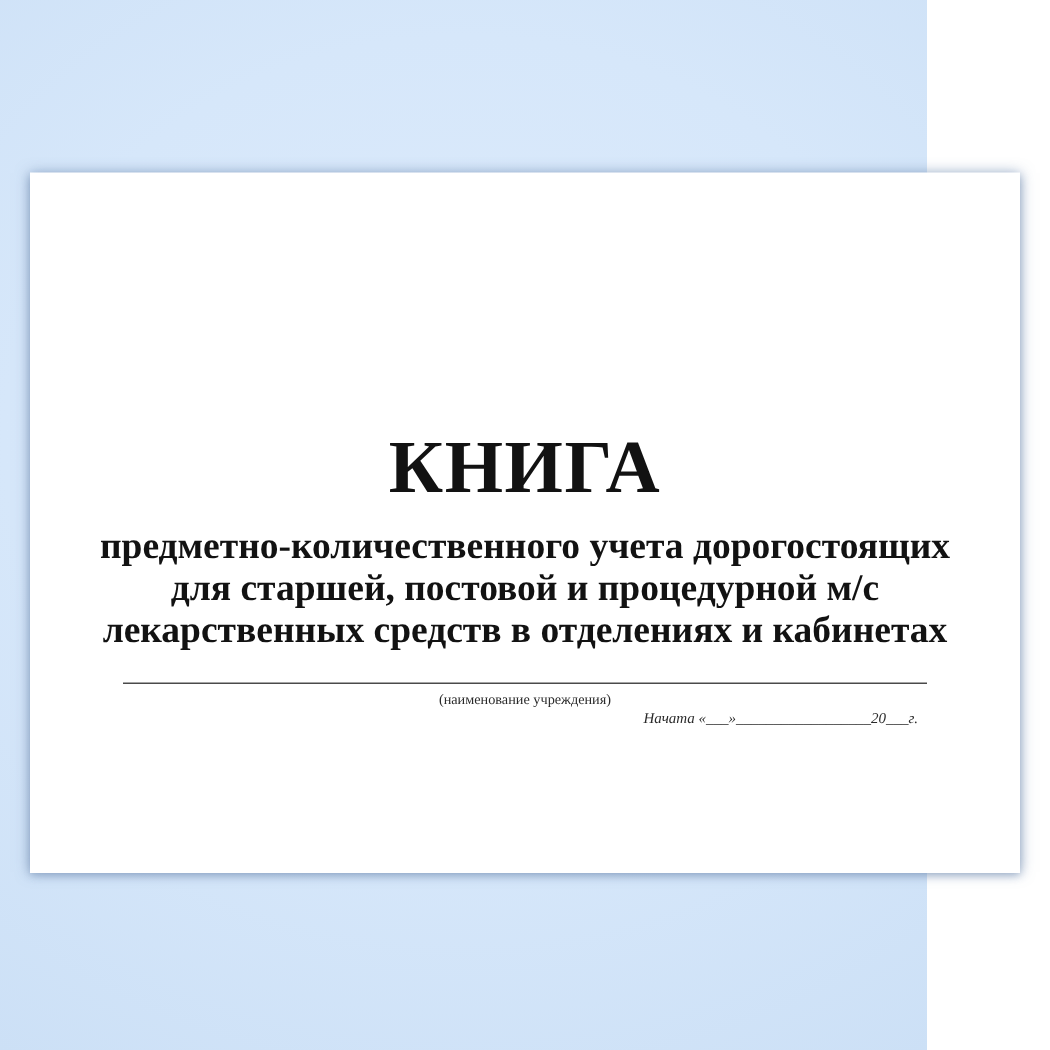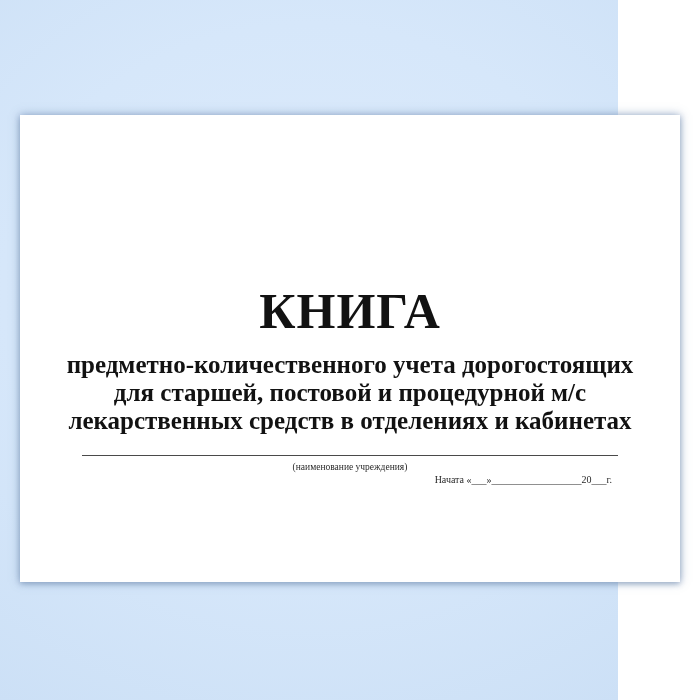--- a/index.html
+++ b/index.html
@@ -74,20 +74,21 @@
     line-height: 11px;
     color: #2a2a2a;
   }
   .dates {
     position: absolute;
     top: 359px;
     right: 68px;
     text-align: right;
     font-size: 10px;
     color: #2a2a2a;
+    font-style: italic;
   }
   .date-row {
     line-height: 11px;
     margin-bottom: 11px;
     white-space: nowrap;
   }
 </style>
 </head>
 <body>
 

